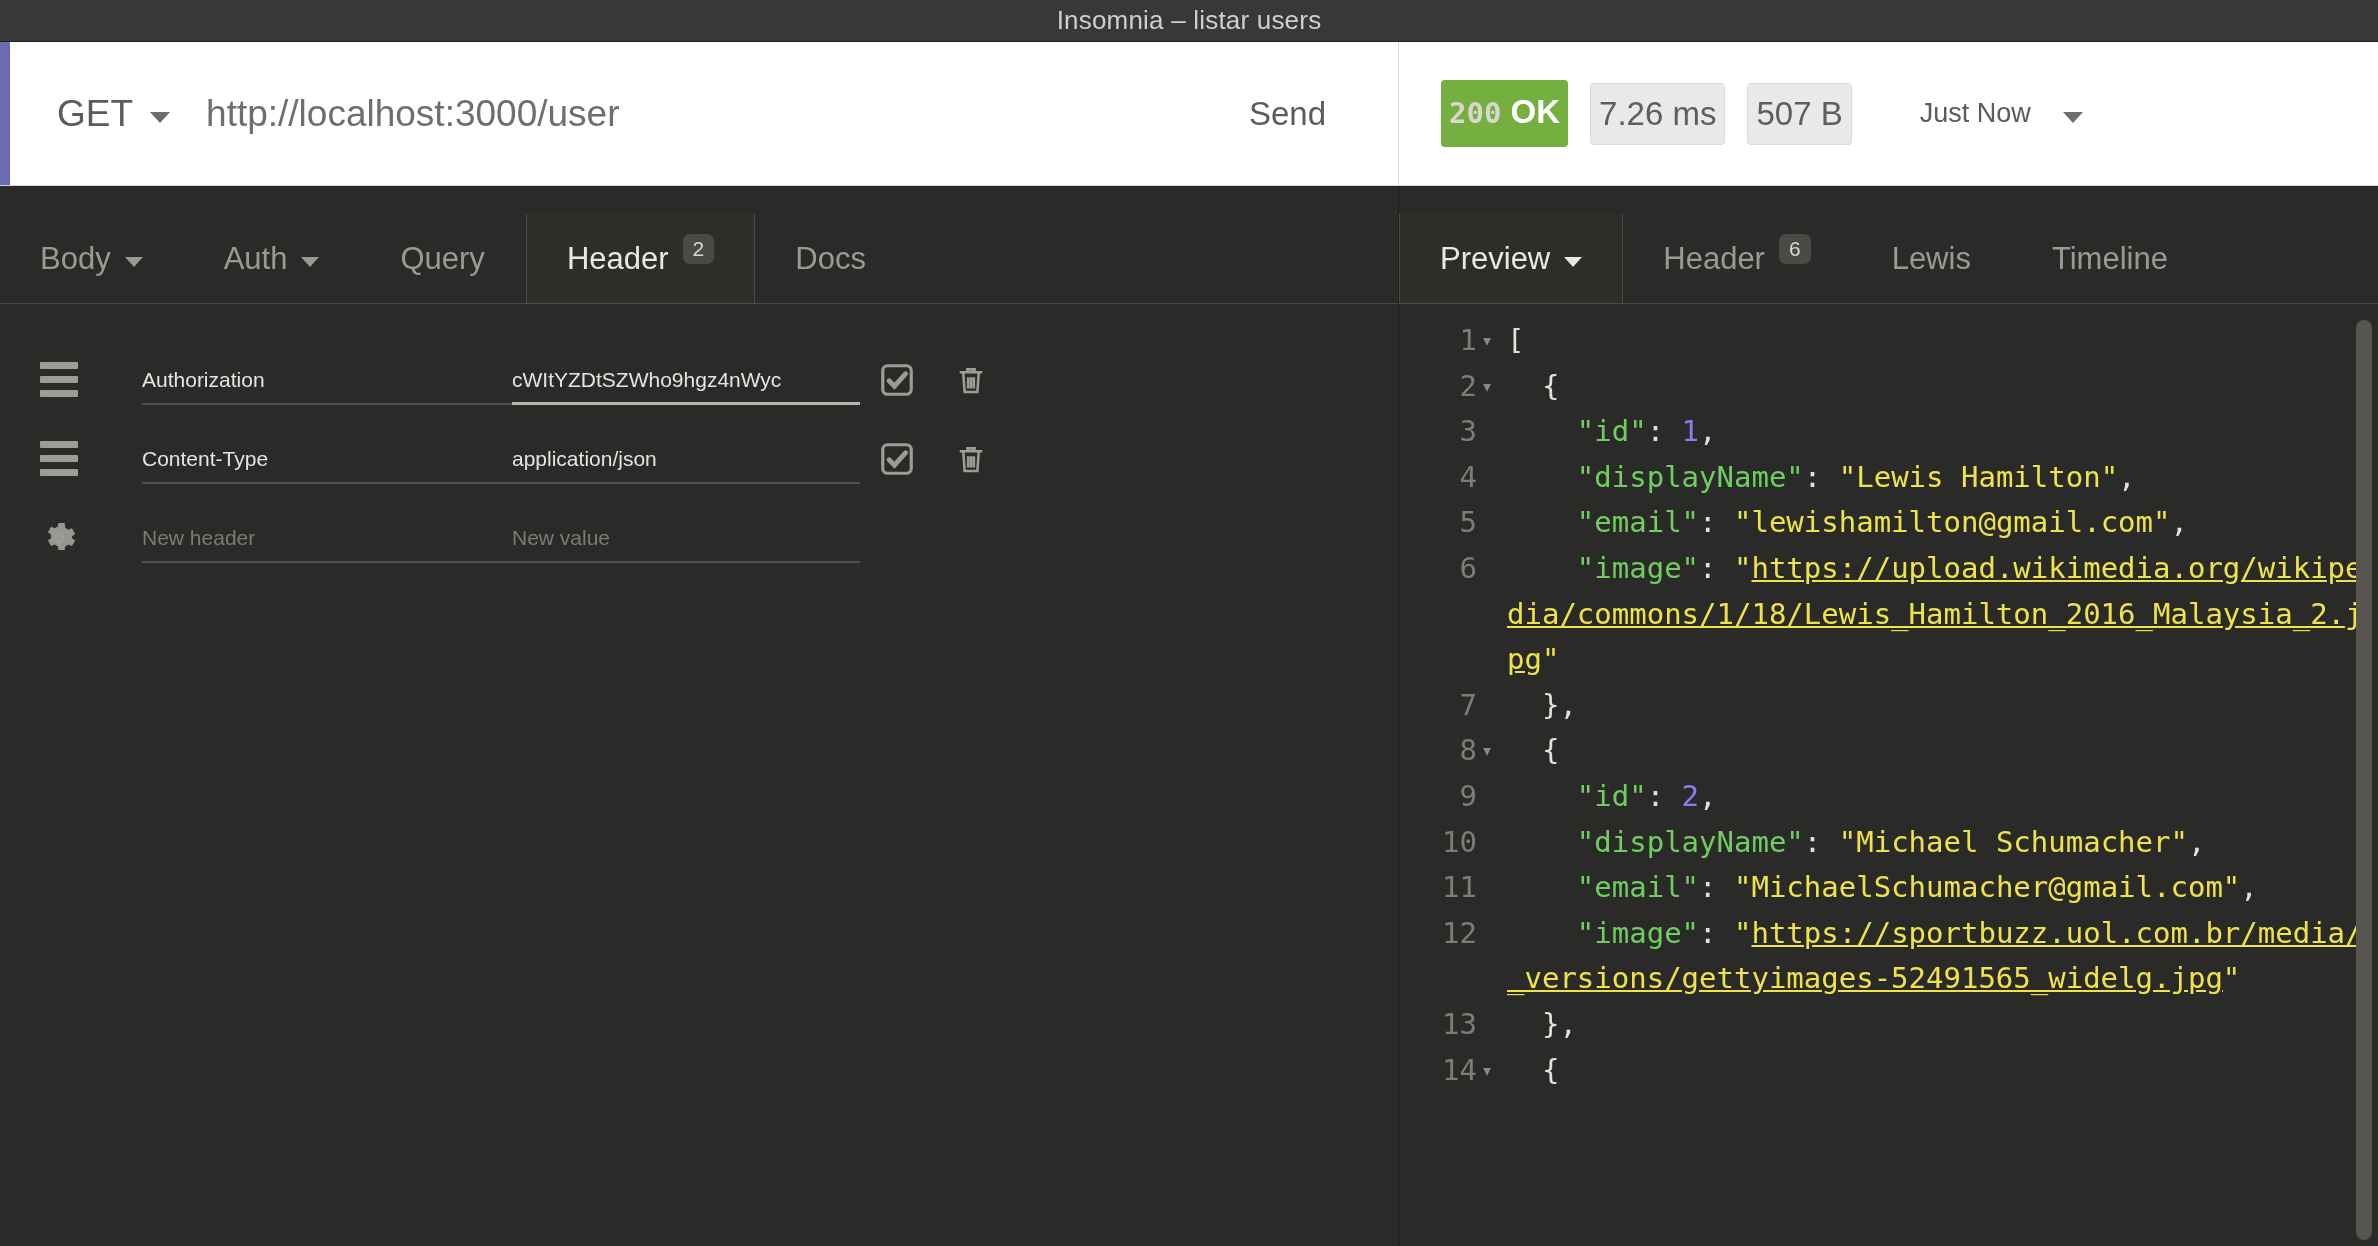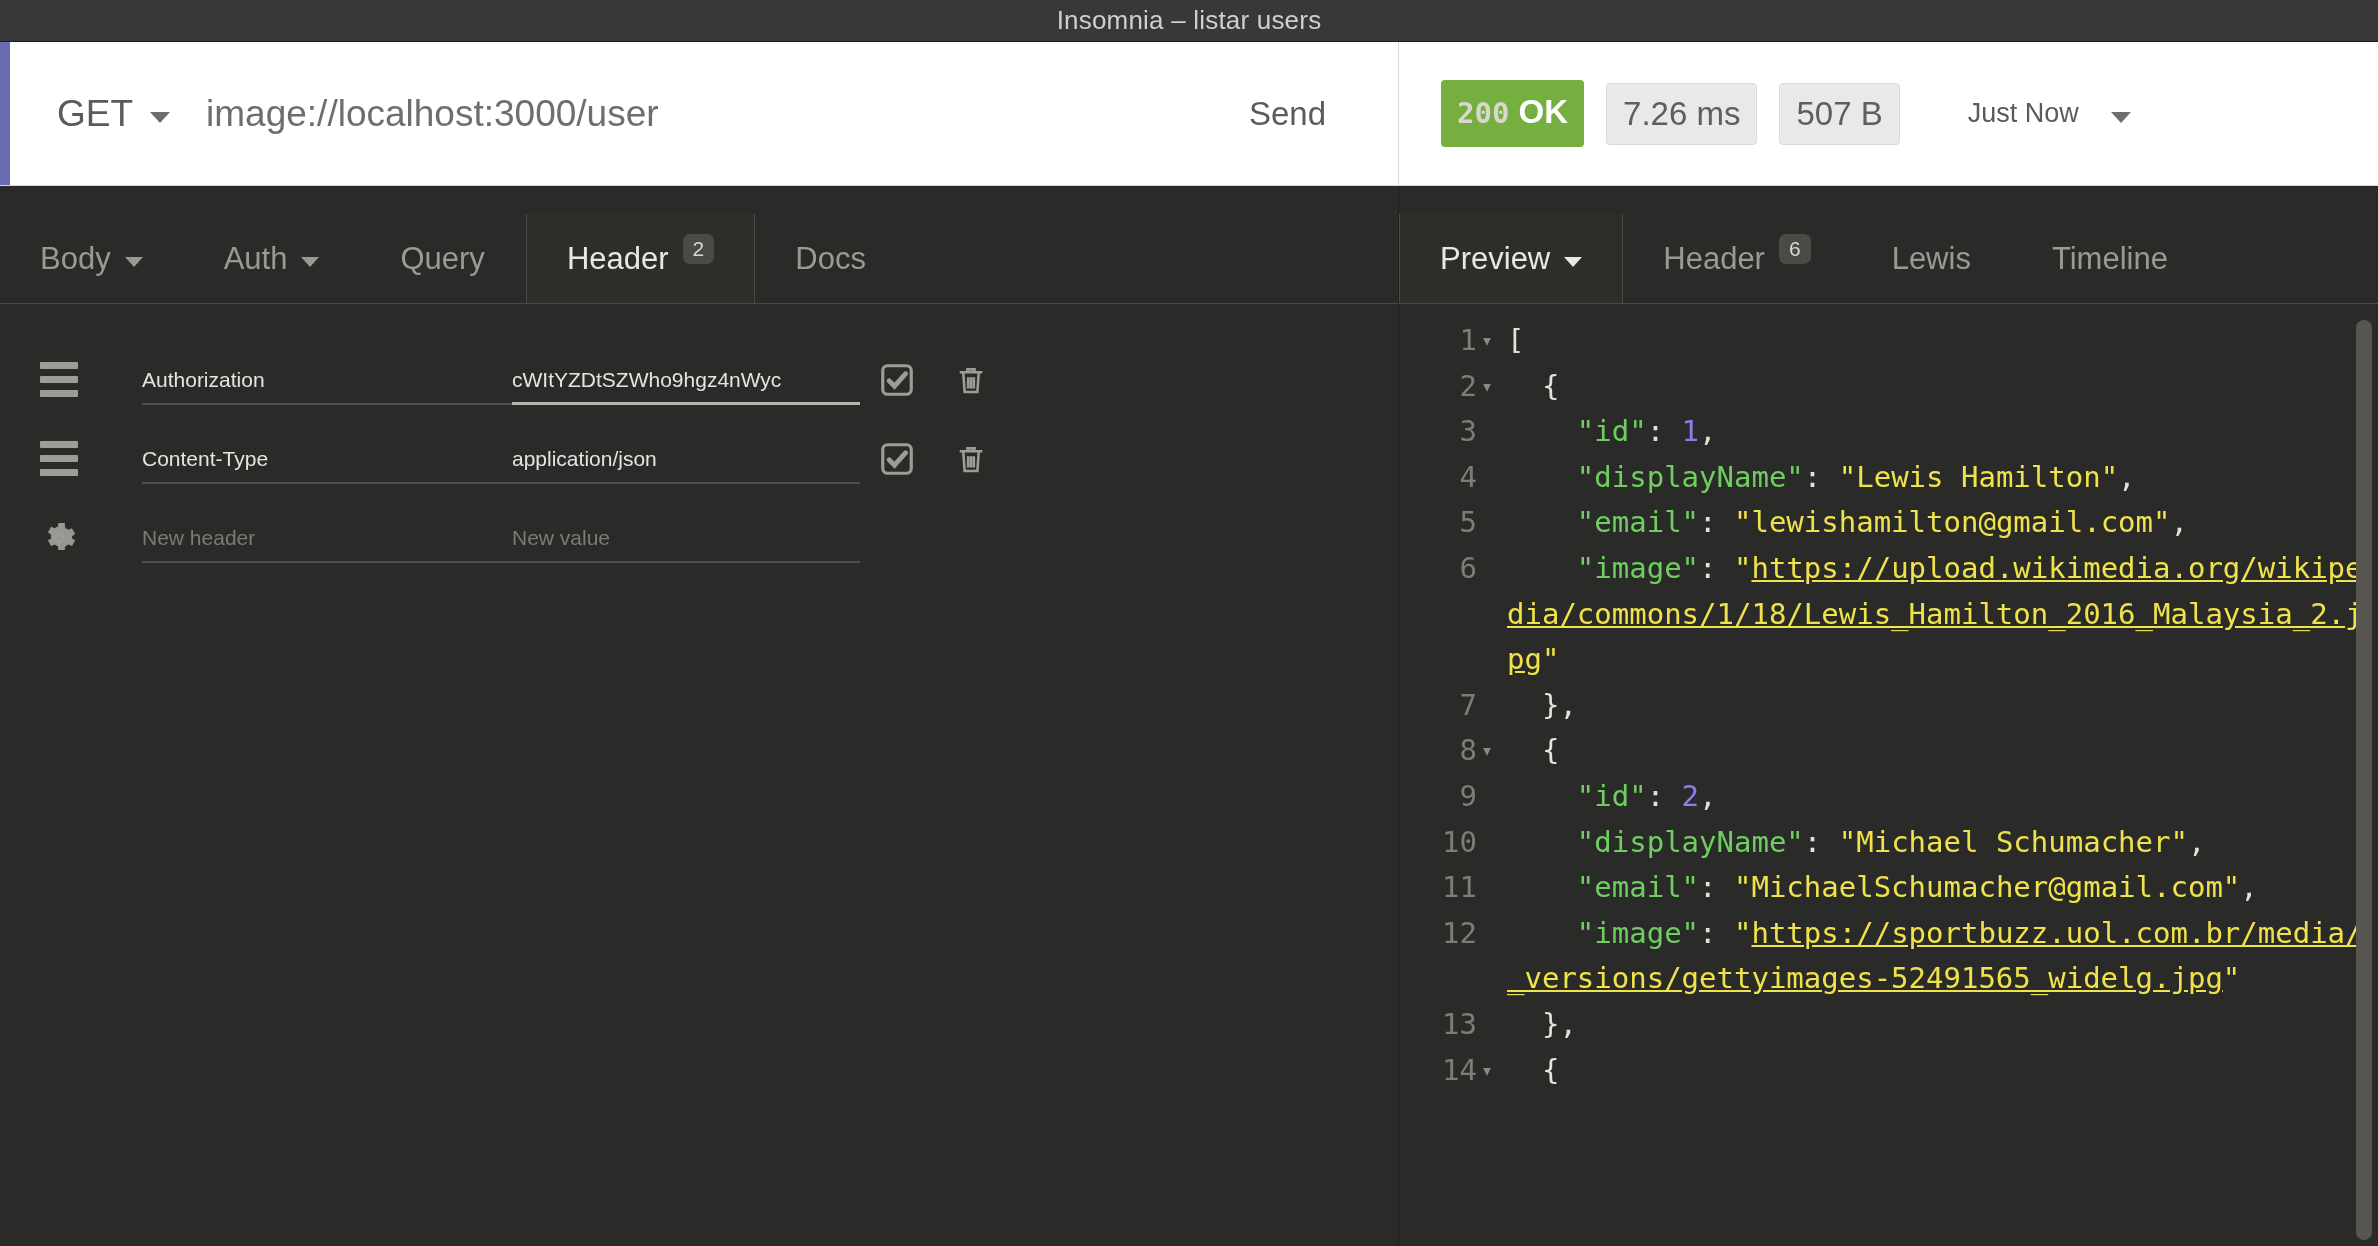--- a/index.html
+++ b/index.html
@@ -50,21 +50,21 @@
     color:#5b5b5b; font-size:33px; margin-right:72px; cursor:pointer;
   }
 
   
   #statusbar {
     height:144px; background:#ffffff; border-bottom:1px solid #d8d8d8;
     border-left:1px solid #d8d8d8;
     display:flex; align-items:center; padding-left:42px; gap:22px;
   }
   .pill {
-    font-size:33px; padding:11px 16px; border-radius:4px; white-space:nowrap;
+    font-size:33px; padding:11px 8px; border-radius:4px; white-space:nowrap;
   }
   .pill.status  { background:#74af3f; color:#fff; font-weight:bold; }
   .pill.status .code { font-weight:bold; }
   .pill.meta {
     background:#e9e9e9; color:#5e5e5e; border:1px solid #dadada;
   }
   .history {
     margin-left:46px; display:flex; align-items:center; gap:32px;
     color:#5b5b5b; font-size:27px; cursor:pointer;
   }
@@ -165,21 +165,21 @@
 <div id="app">
 
   <div id="left">
 
     <div id="urlbar">
       <div class="accent"></div>
       <div class="method">
         <span>GET</span>
         <span class="caret-dark"></span>
       </div>
-      <div class="url-text">image://localhost:3000/user</div>
+      <div class="url-text">http://localhost:3000/user</div>
       <div class="send-btn">Send</div>
     </div>
 
     <div class="tabstrip">
       <div class="tab">
         <span>Body</span>
         <span class="caret-light"></span>
       </div>
       <div class="tab">
         <span>Auth</span>

